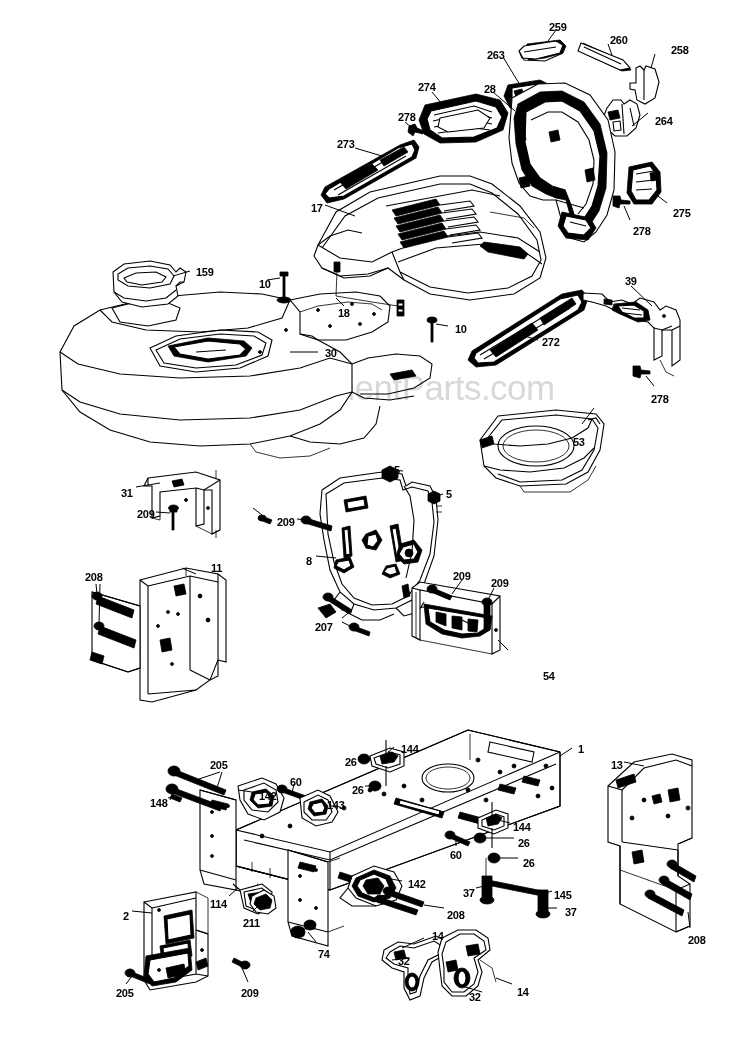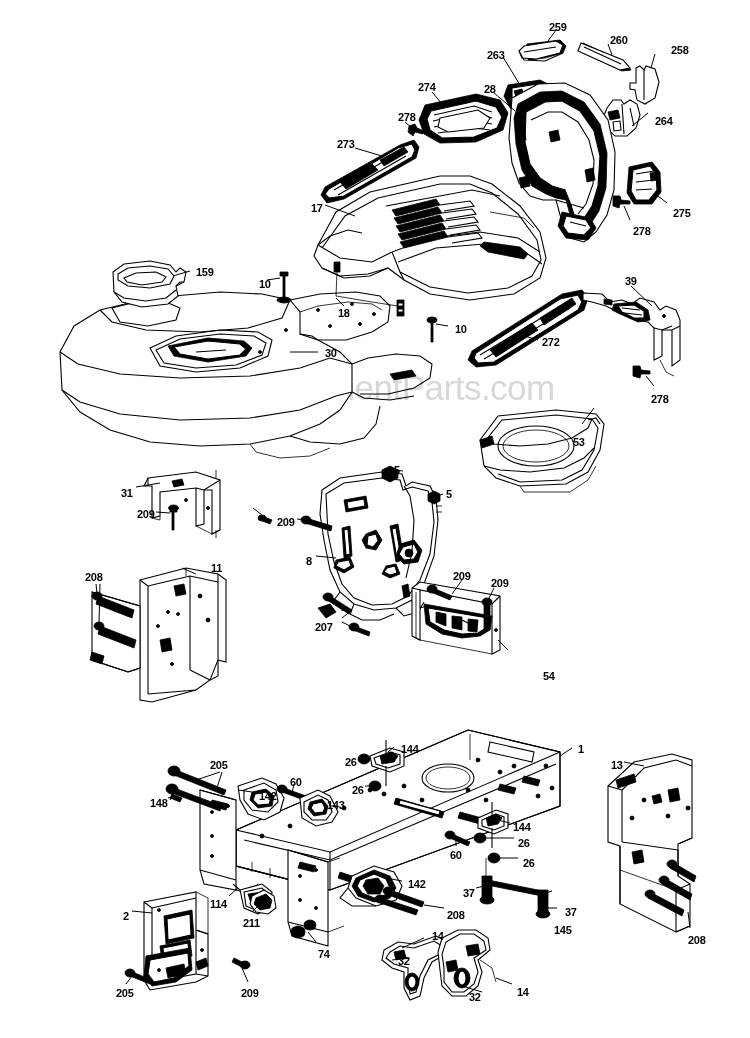--- a/index.html
+++ b/index.html
@@ -719,21 +719,21 @@
   <div class="lbl" style="left:345px;top:757px;">26</div>
   <div class="lbl" style="left:401px;top:744px;">144</div>
   <div class="lbl" style="left:352px;top:785px;">26</div>
   <div class="lbl" style="left:578px;top:744px;">1</div>
   <div class="lbl" style="left:611px;top:760px;">13</div>
   <div class="lbl" style="left:450px;top:850px;">60</div>
   <div class="lbl" style="left:513px;top:822px;">144</div>
   <div class="lbl" style="left:518px;top:838px;">26</div>
   <div class="lbl" style="left:523px;top:858px;">26</div>
   <div class="lbl" style="left:463px;top:888px;">37</div>
-  <div class="lbl" style="left:554px;top:890px;margin-top:35px;">145</div>
+  <div class="lbl" style="left:554px;top:890px;">145</div>
   <div class="lbl" style="left:565px;top:907px;">37</div>
   <div class="lbl" style="left:688px;top:935px;">208</div>
   <div class="lbl" style="left:210px;top:899px;">114</div>
   <div class="lbl" style="left:243px;top:918px;">211</div>
   <div class="lbl" style="left:123px;top:911px;">2</div>
   <div class="lbl" style="left:116px;top:988px;">205</div>
   <div class="lbl" style="left:241px;top:988px;">209</div>
   <div class="lbl" style="left:318px;top:949px;">74</div>
   <div class="lbl" style="left:408px;top:879px;">142</div>
   <div class="lbl" style="left:447px;top:910px;">208</div>

